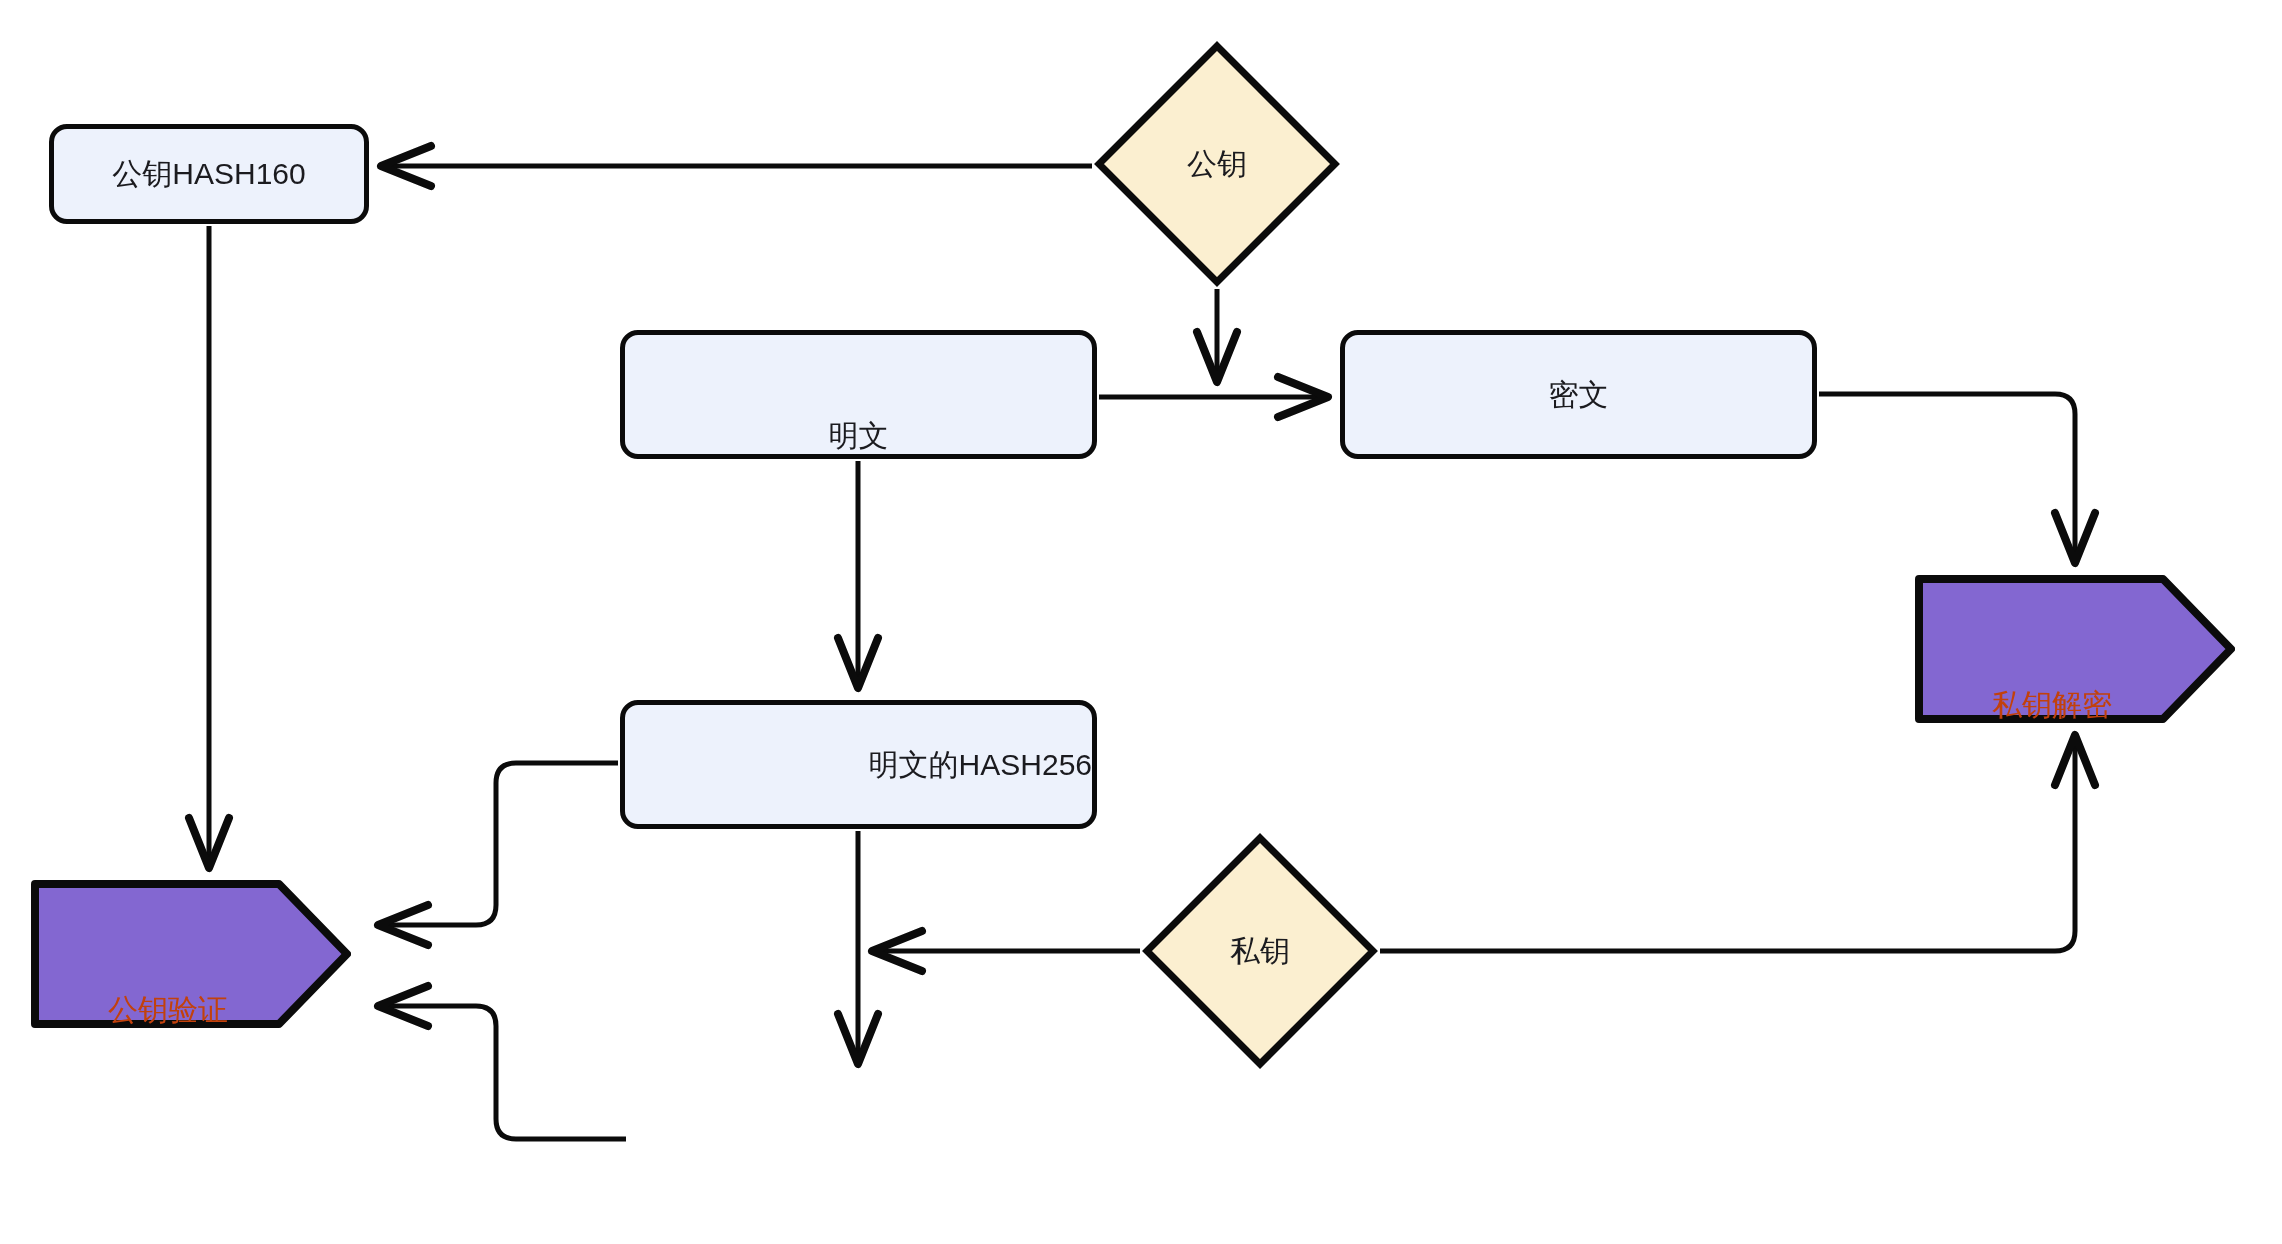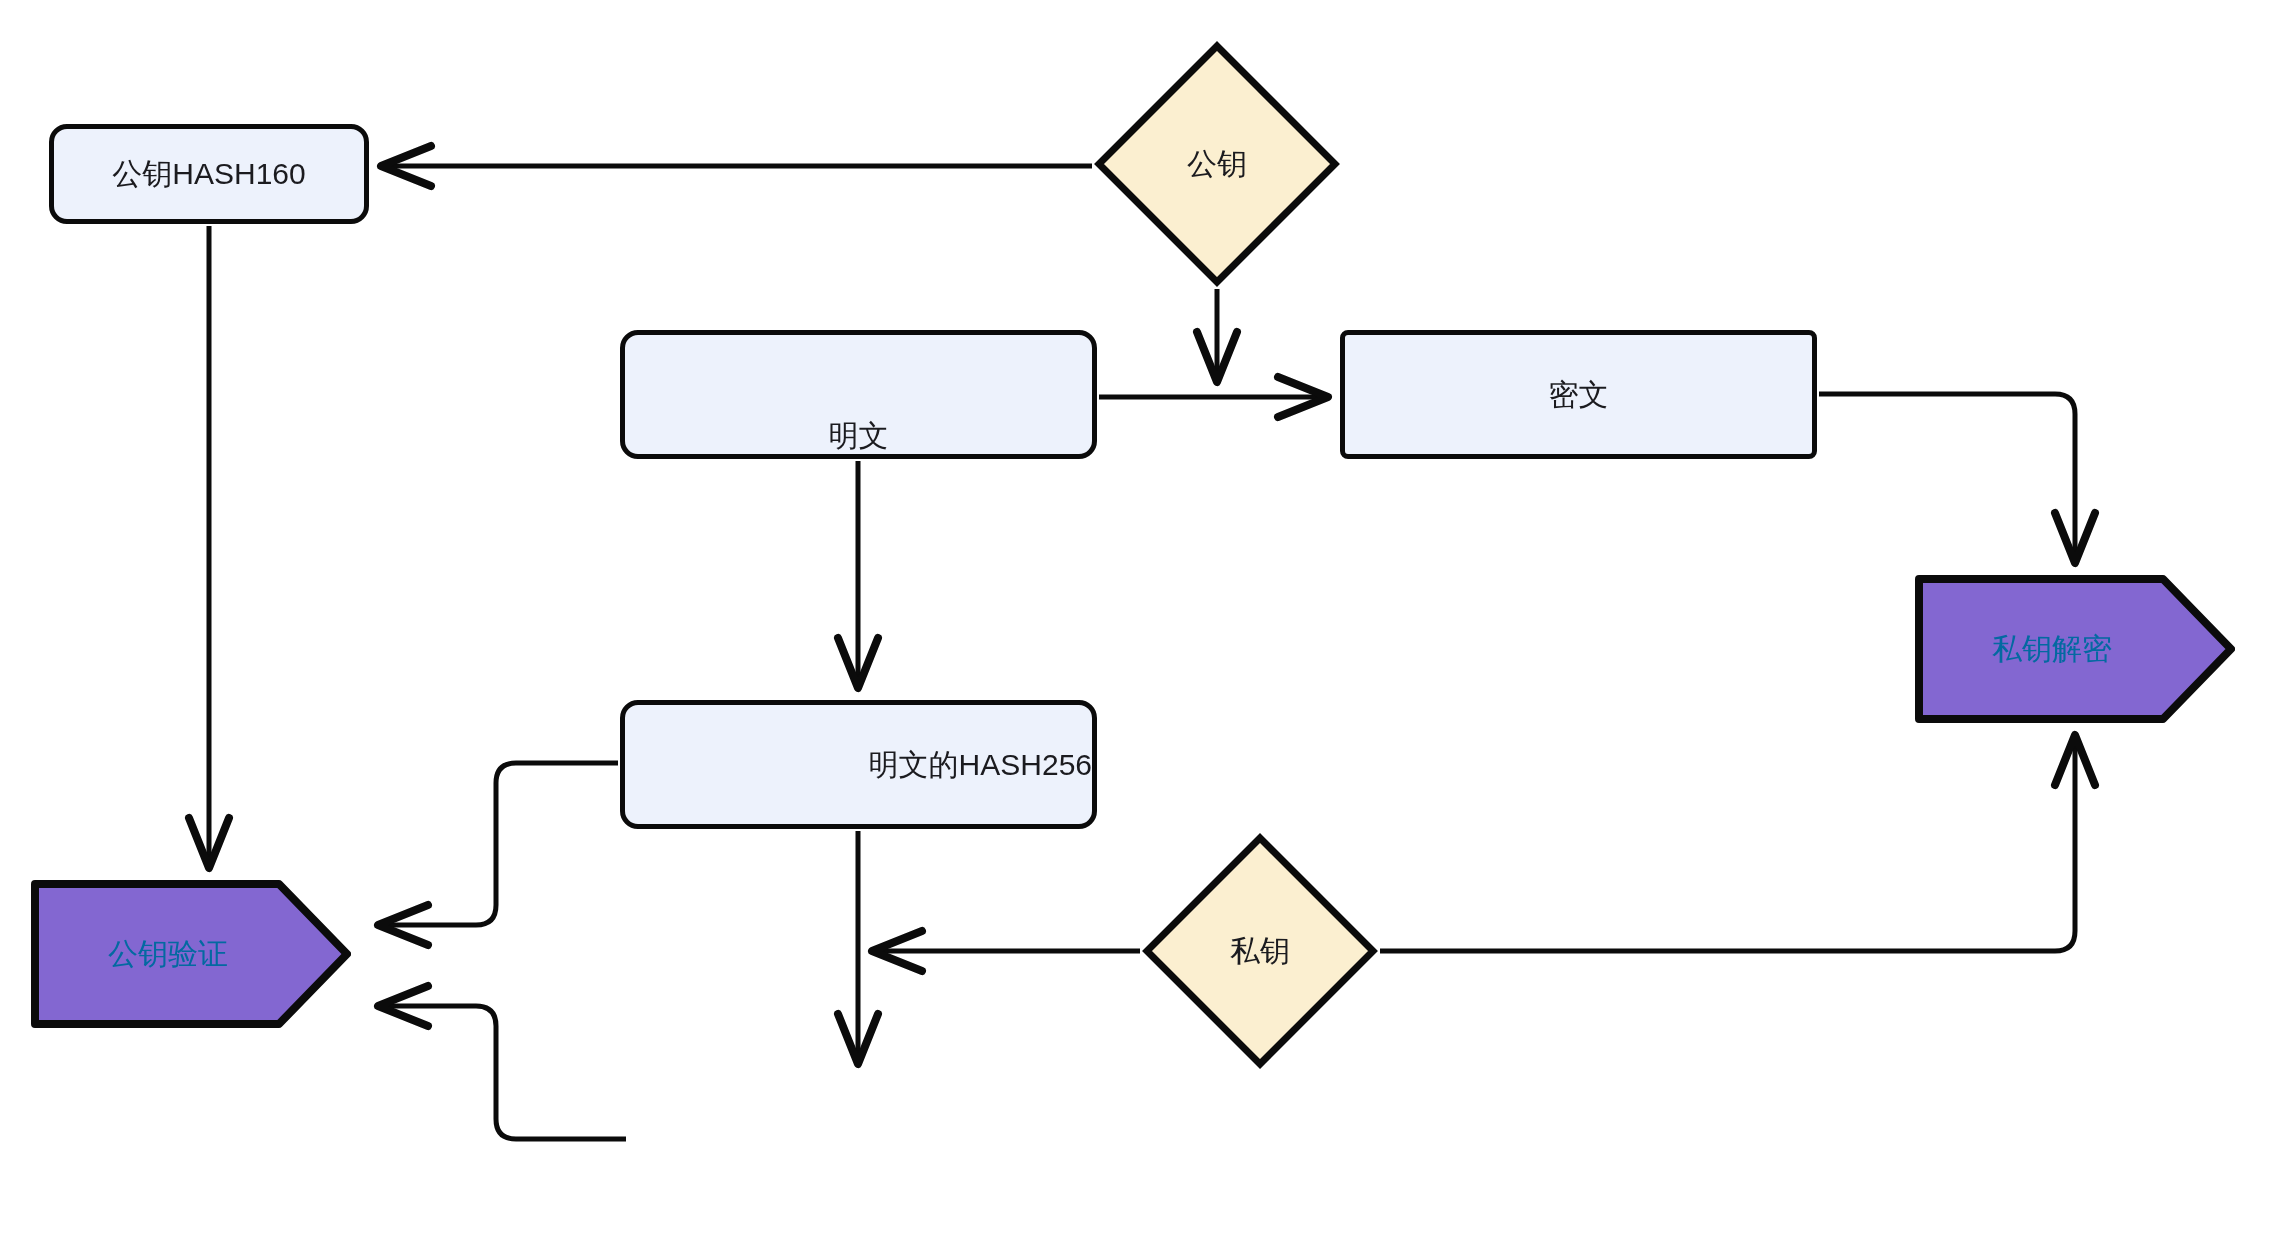--- a/index.html
+++ b/index.html
@@ -56,22 +56,23 @@
   .n-diamond .dia-shape {
     position: absolute;
     left: 0;
     top: 0;
     width: 100%;
     height: 100%;
     z-index: 1;
   }
   
   .n-penta {
-    color: #0369a1;
+    color: #c2410c;
     font-size: 30px;
+    align-items: flex-end;
   }
   .n-penta .penta-shape {
     position: absolute;
     left: 0;
     top: 0;
     width: 100%;
     height: 100%;
     z-index: 1;
   }
 </style>
@@ -121,21 +122,21 @@
     <svg class="dia-shape" viewBox="0 0 246 246" preserveAspectRatio="none">
       <polygon points="123,5 241,123 123,241 5,123" fill="#FBEFD0" stroke="#0b0b0b" stroke-width="7" stroke-linejoin="miter"></polygon>
     </svg>
     <span class="node-label">公钥</span>
   </div>
 
   <div class="node n-rect" style="left:620px; top:330px; width:477px; height:129px;align-items:flex-end;">
     <span class="node-label">明文</span>
   </div>
 
-  <div class="node n-rect" style="left:1340px; top:330px; width:477px; height:129px;border-radius:8px;">
+  <div class="node n-rect" style="left:1340px; top:330px; width:477px; height:129px;">
     <span class="node-label">密文</span>
   </div>
 
   <div class="node n-penta" style="left:1915px; top:575px; width:320px; height:148px;">
     <svg class="penta-shape" viewBox="0 0 320 148" preserveAspectRatio="none">
       <polygon points="4,4 248,4 316,74 248,144 4,144" fill="#8367D1" stroke="#0b0b0b" stroke-width="8" stroke-linejoin="round"></polygon>
     </svg>
     <span class="node-label" style="margin-right:46px;">私钥解密</span>
   </div>
 

